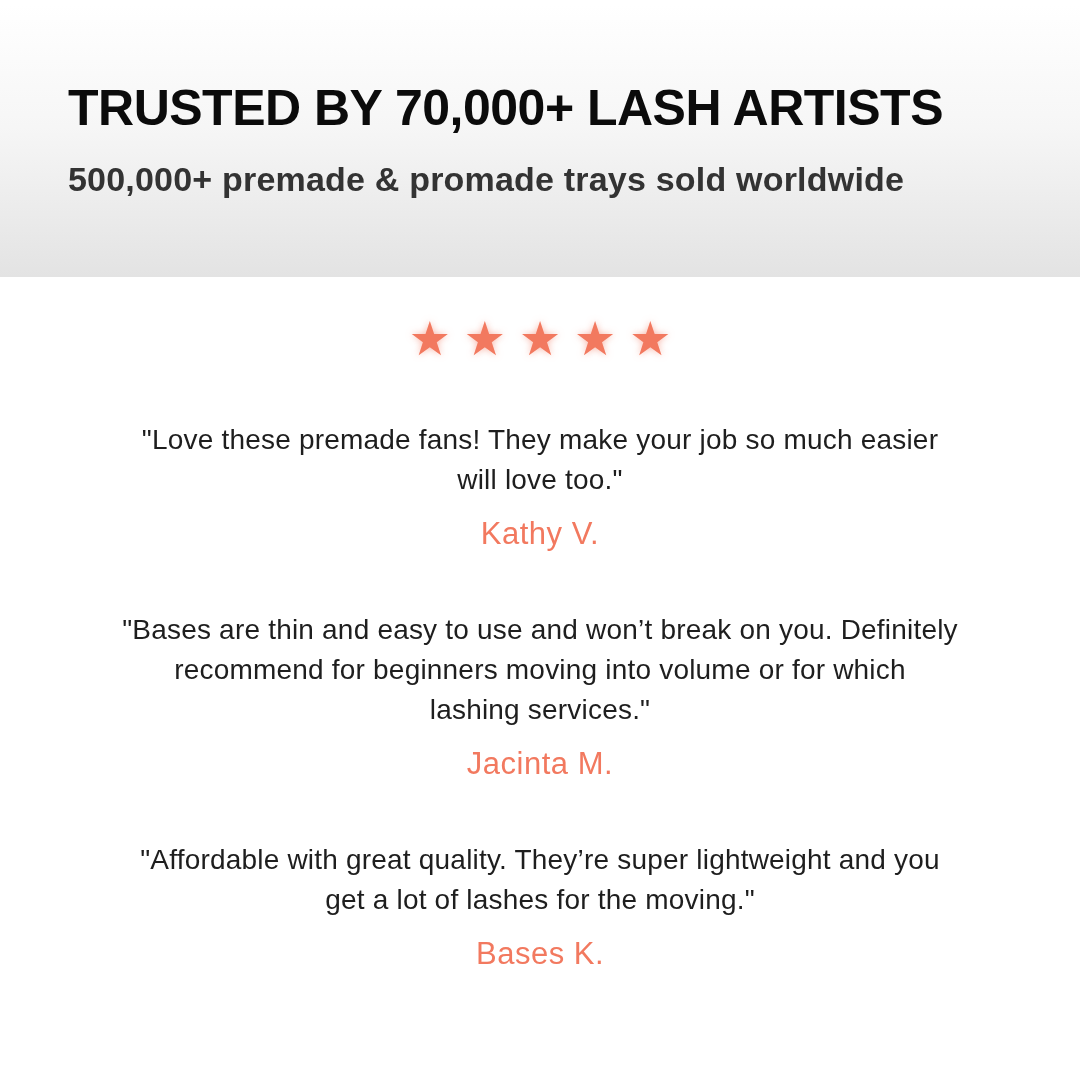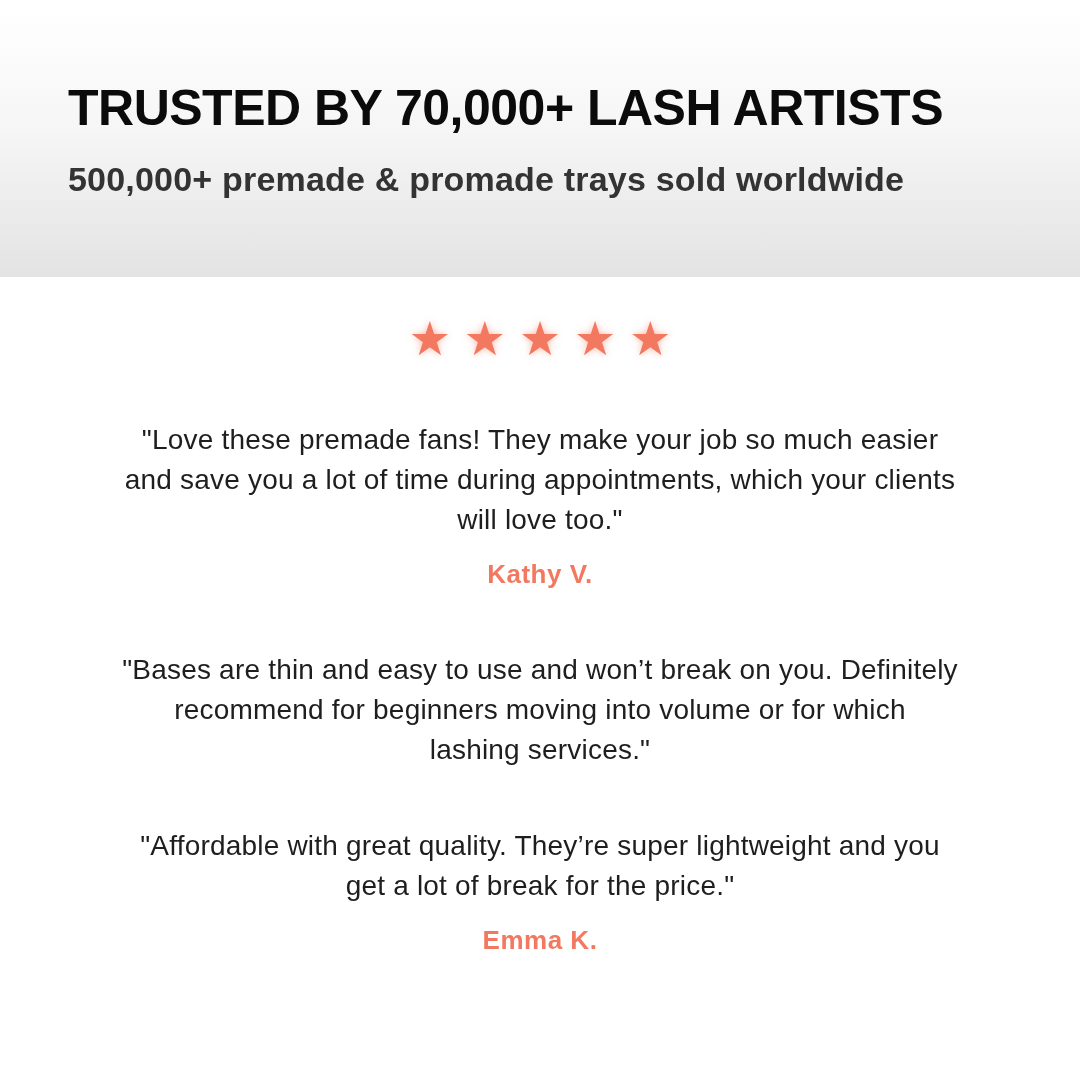--- a/index.html
+++ b/index.html
@@ -75,23 +75,23 @@
     font-size: 28px;
     line-height: 40px;
     font-weight: 400;
     letter-spacing: 0.2px;
     color: var(--quote-color, #1e1e1e);
   }
   .quote .qline { display: block; }
 
   .author {
     margin: 14px 0 0 0;
-    font-size: 26px;
+    font-size: 31px;
     line-height: 40px;
-    font-weight: 700;
+    font-weight: 400;
     letter-spacing: 0.5px;
     color: var(--accent, #f2795f);
   }
 </style>
 </head>
 <body>
 
 <div class="canvas">
 
   <header class="hero">
@@ -103,35 +103,35 @@
     <span class="star">★</span>
     <span class="star">★</span>
     <span class="star">★</span>
     <span class="star">★</span>
     <span class="star">★</span>
   </div>
 
   <section class="testimonial t1">
     <p class="quote">
       <span class="qline">"Love these premade fans! They make your job so much easier</span>
-      <span class="qline">and save you a lot of time during appointments, which your clients</span>
       <span class="qline">will love too."</span>
     </p>
     <p class="author">Kathy V.</p>
   </section>
 
   <section class="testimonial t2">
     <p class="quote">
       <span class="qline">"Bases are thin and easy to use and won’t break on you. Definitely</span>
       <span class="qline">recommend for beginners moving into volume or for which</span>
       <span class="qline">lashing services."</span>
     </p>
+    <p class="author">Jacinta M.</p>
   </section>
 
   <section class="testimonial t3">
     <p class="quote">
       <span class="qline">"Affordable with great quality. They’re super lightweight and you</span>
-      <span class="qline">get a lot of break for the price."</span>
+      <span class="qline">get a lot of lashes for the moving."</span>
     </p>
-    <p class="author">Emma K.</p>
+    <p class="author">Bases K.</p>
   </section>
 
 </div>
 
 </body></html>

